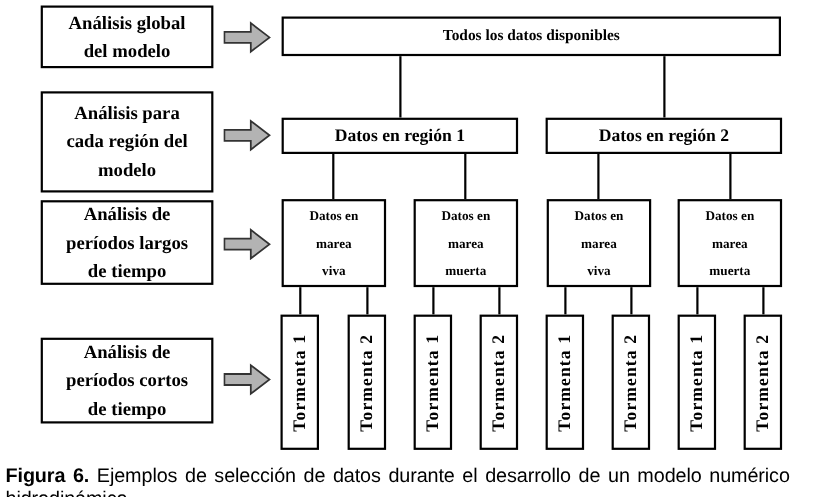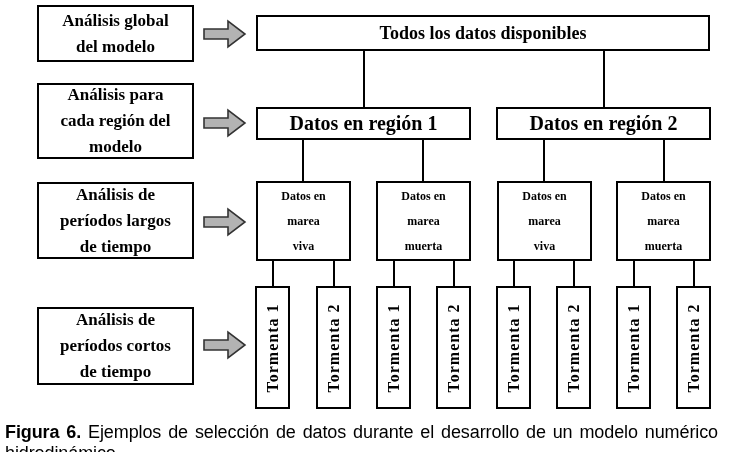--- a/index.html
+++ b/index.html
@@ -22,22 +22,22 @@
     border: 2px solid var(--box_border, #000000);
     background: var(--background, #ffffff);
     display: flex;
     align-items: center;
     justify-content: center;
     text-align: center;
     font-weight: bold;
     white-space: pre-line;
   }
   .lbox   { left: 37px; width: 157px; font-size: 17px; line-height: 26px; }
-  .root   { left: 256px; top: 15px; width: 454px; height: 36px; font-size: 18px; }
-  .region { top: 107px; height: 33px; font-size: 20px; }
+  .root   { left: 256px; top: 15px; width: 454px; height: 36px; font-size: 14px; }
+  .region { top: 107px; height: 33px; font-size: 16px; }
   .tide   { top: 181px; width: 95px; height: 80px; font-size: 12px; line-height: 25px; }
   .storm  { top: 286px; width: 35px; height: 123px; }
   .vtext {
     position: absolute;
     left: 50%;
     top: 50%;
     transform: translate(-50%, -50%) rotate(-90deg);
     white-space: nowrap;
     font-weight: bold;
     font-size: 16px;
@@ -88,21 +88,21 @@
   <div class="vline" style="left:333px; top:261px; height:25px;"></div>
   <div class="vline" style="left:393px; top:261px; height:25px;"></div>
   <div class="vline" style="left:453px; top:261px; height:25px;"></div>
   <div class="vline" style="left:513px; top:261px; height:25px;"></div>
   <div class="vline" style="left:573px; top:261px; height:25px;"></div>
   <div class="vline" style="left:633px; top:261px; height:25px;"></div>
   <div class="vline" style="left:693px; top:261px; height:25px;"></div>
 
   <div class="box lbox" style="top:5px;   height:57px;">Análisis global
 del modelo</div>
-  <div class="box lbox" style="top:83px;  height:76px;">Análisis para
+  <div class="box lbox" style="top:83px;  height:92px;">Análisis para
 cada región del
 modelo</div>
   <div class="box lbox" style="top:182px; height:77px;">Análisis de
 períodos largos
 de tiempo</div>
   <div class="box lbox" style="top:307px; height:78px;">Análisis de
 períodos cortos
 de tiempo</div>
 
   <svg class="arrow" style="top:19px;" viewBox="0 0 44 30">

